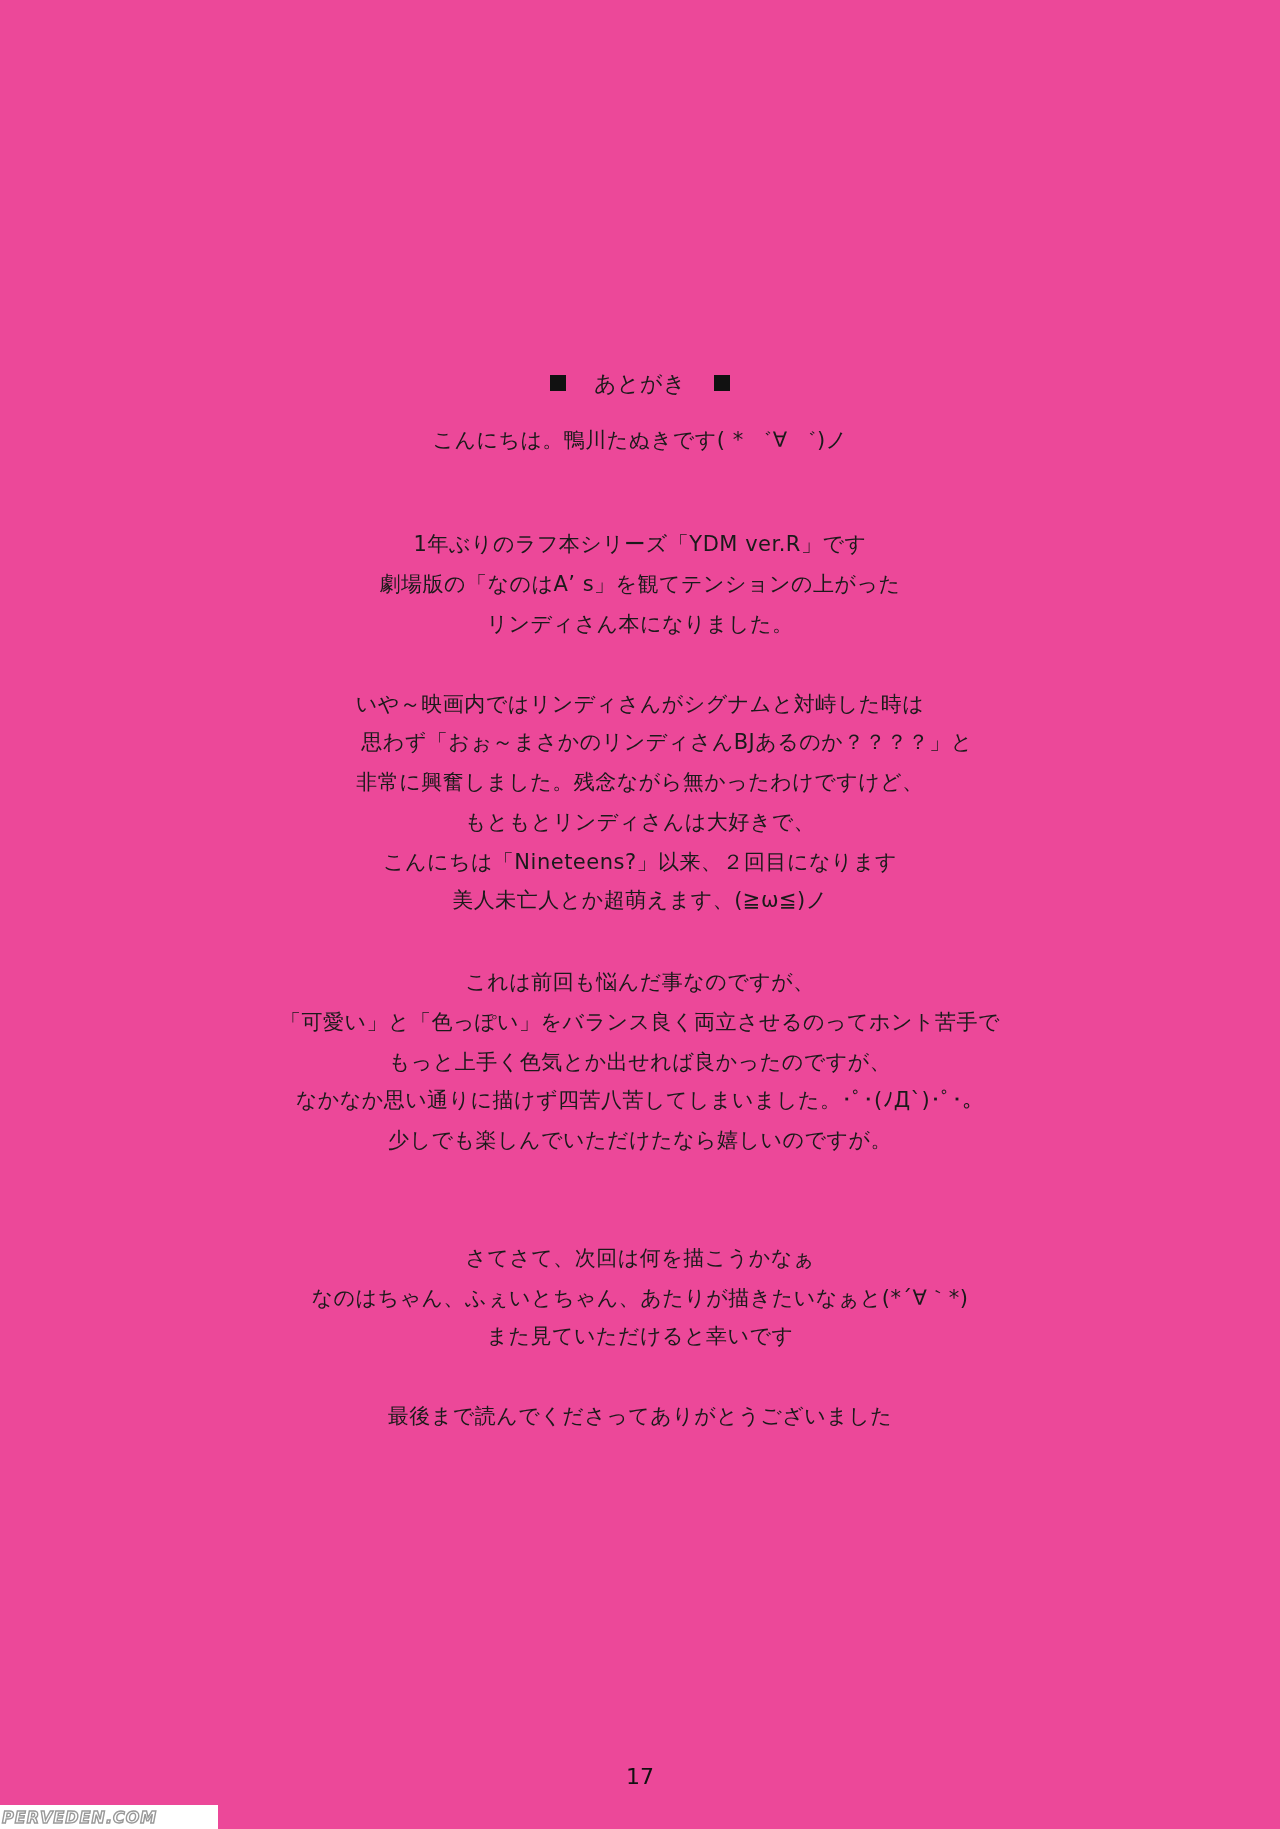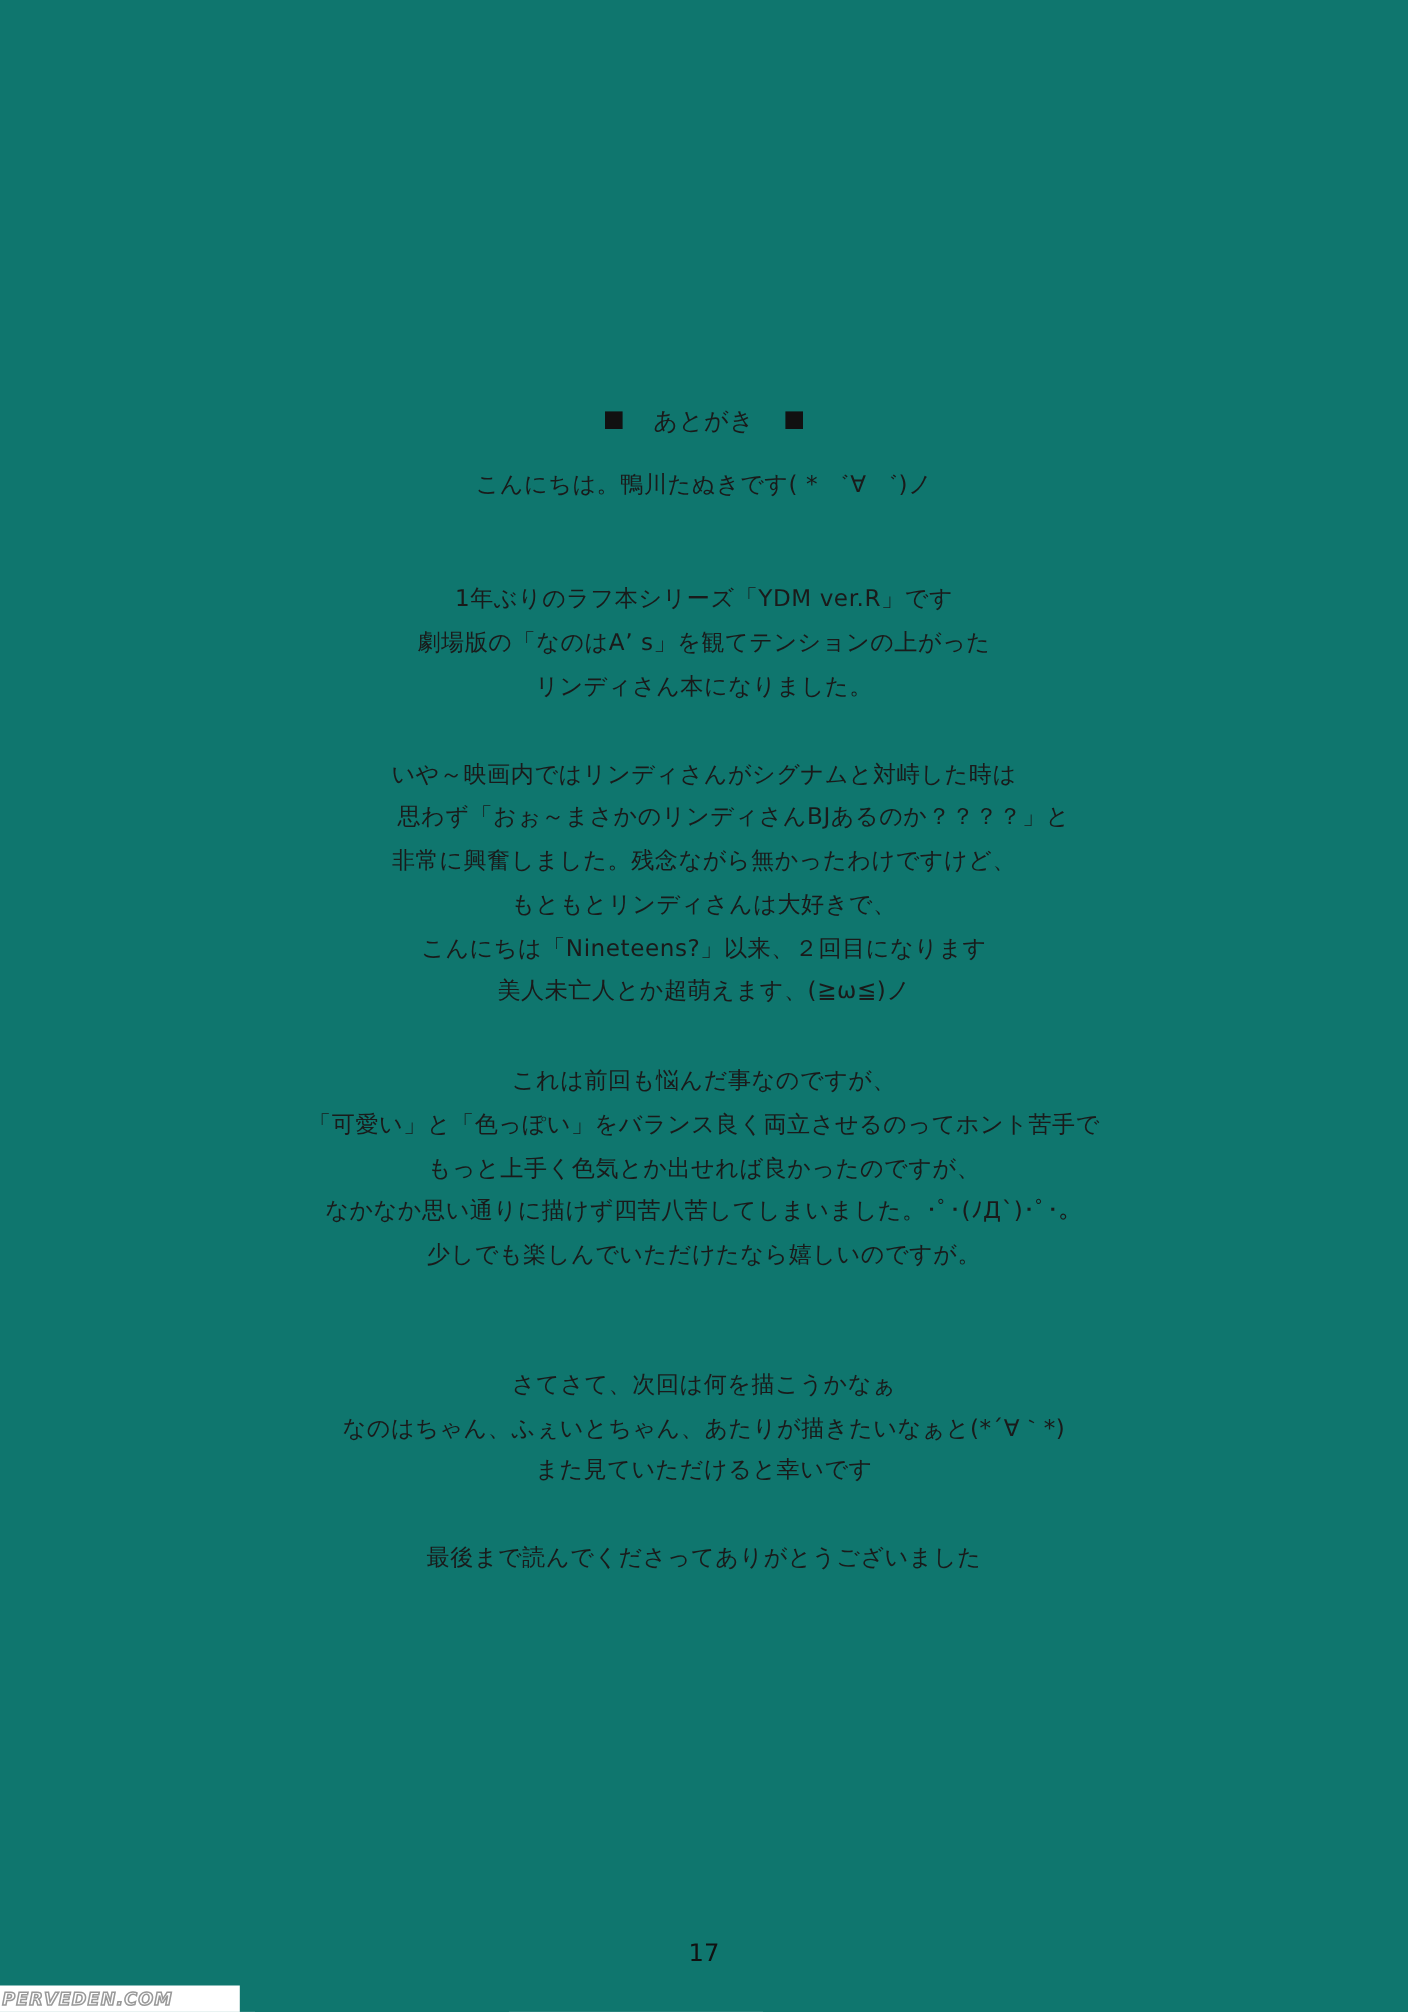--- a/index.html
+++ b/index.html
@@ -13,21 +13,21 @@
       position: relative;
       overflow: hidden;
       font-family: "DejaVu Sans", "Liberation Sans", sans-serif;
       color: #1a1a1a;
     }
     .page {
       position: absolute;
       left: 0; top: 0;
       width: 1280px;
       height: 1829px;
-      background: #0f766e;
+      background: #ec4899;
     }
     .line {
       position: absolute;
       left: 0;
       width: 1280px;
       text-align: center;
       font-size: 21px;
       line-height: 28px;
       white-space: nowrap;
       letter-spacing: 0.5px;

